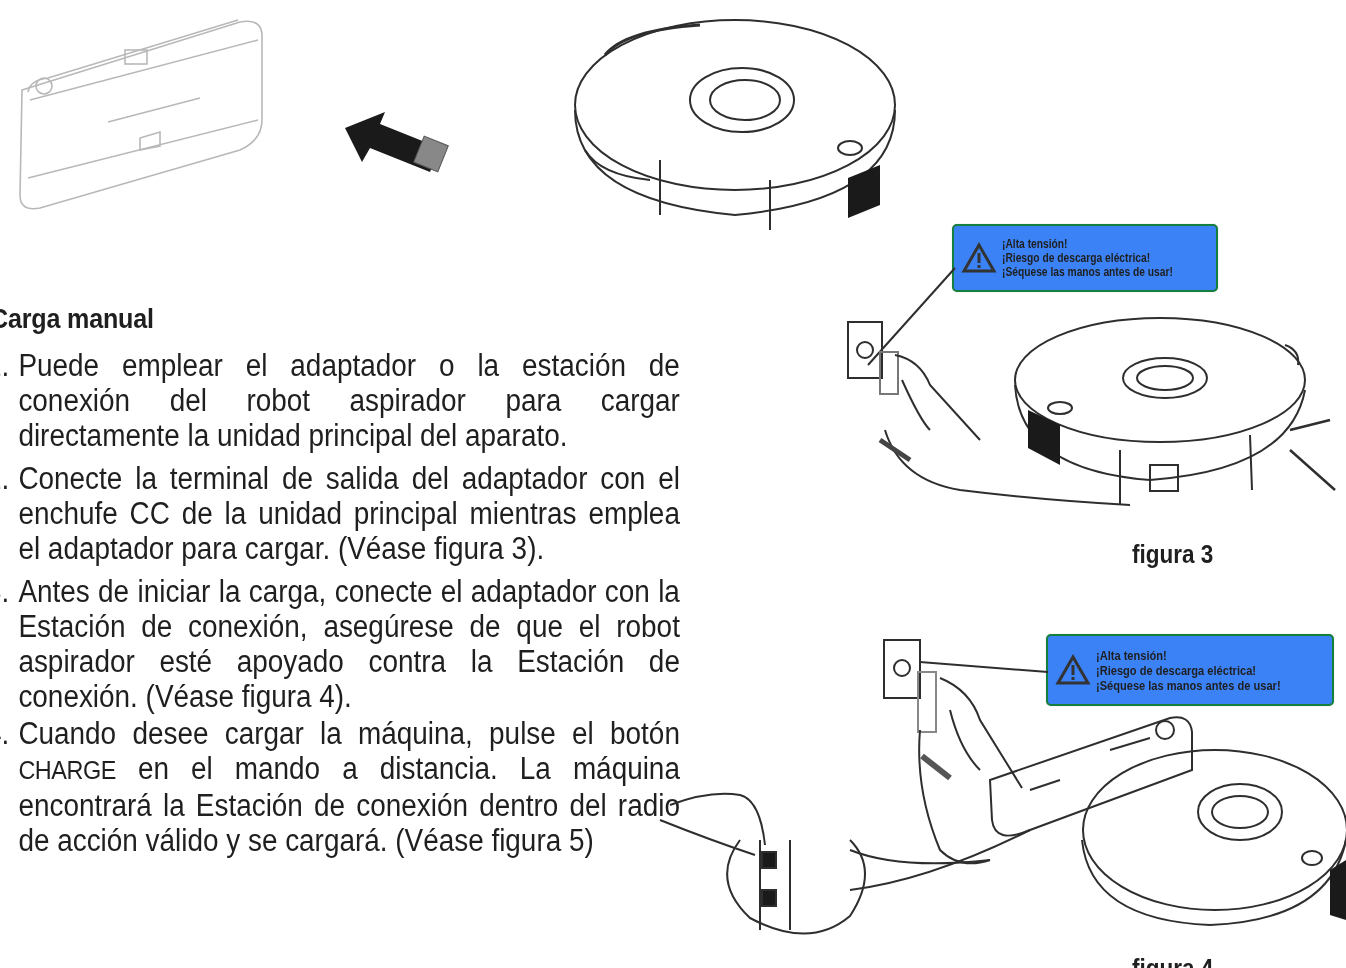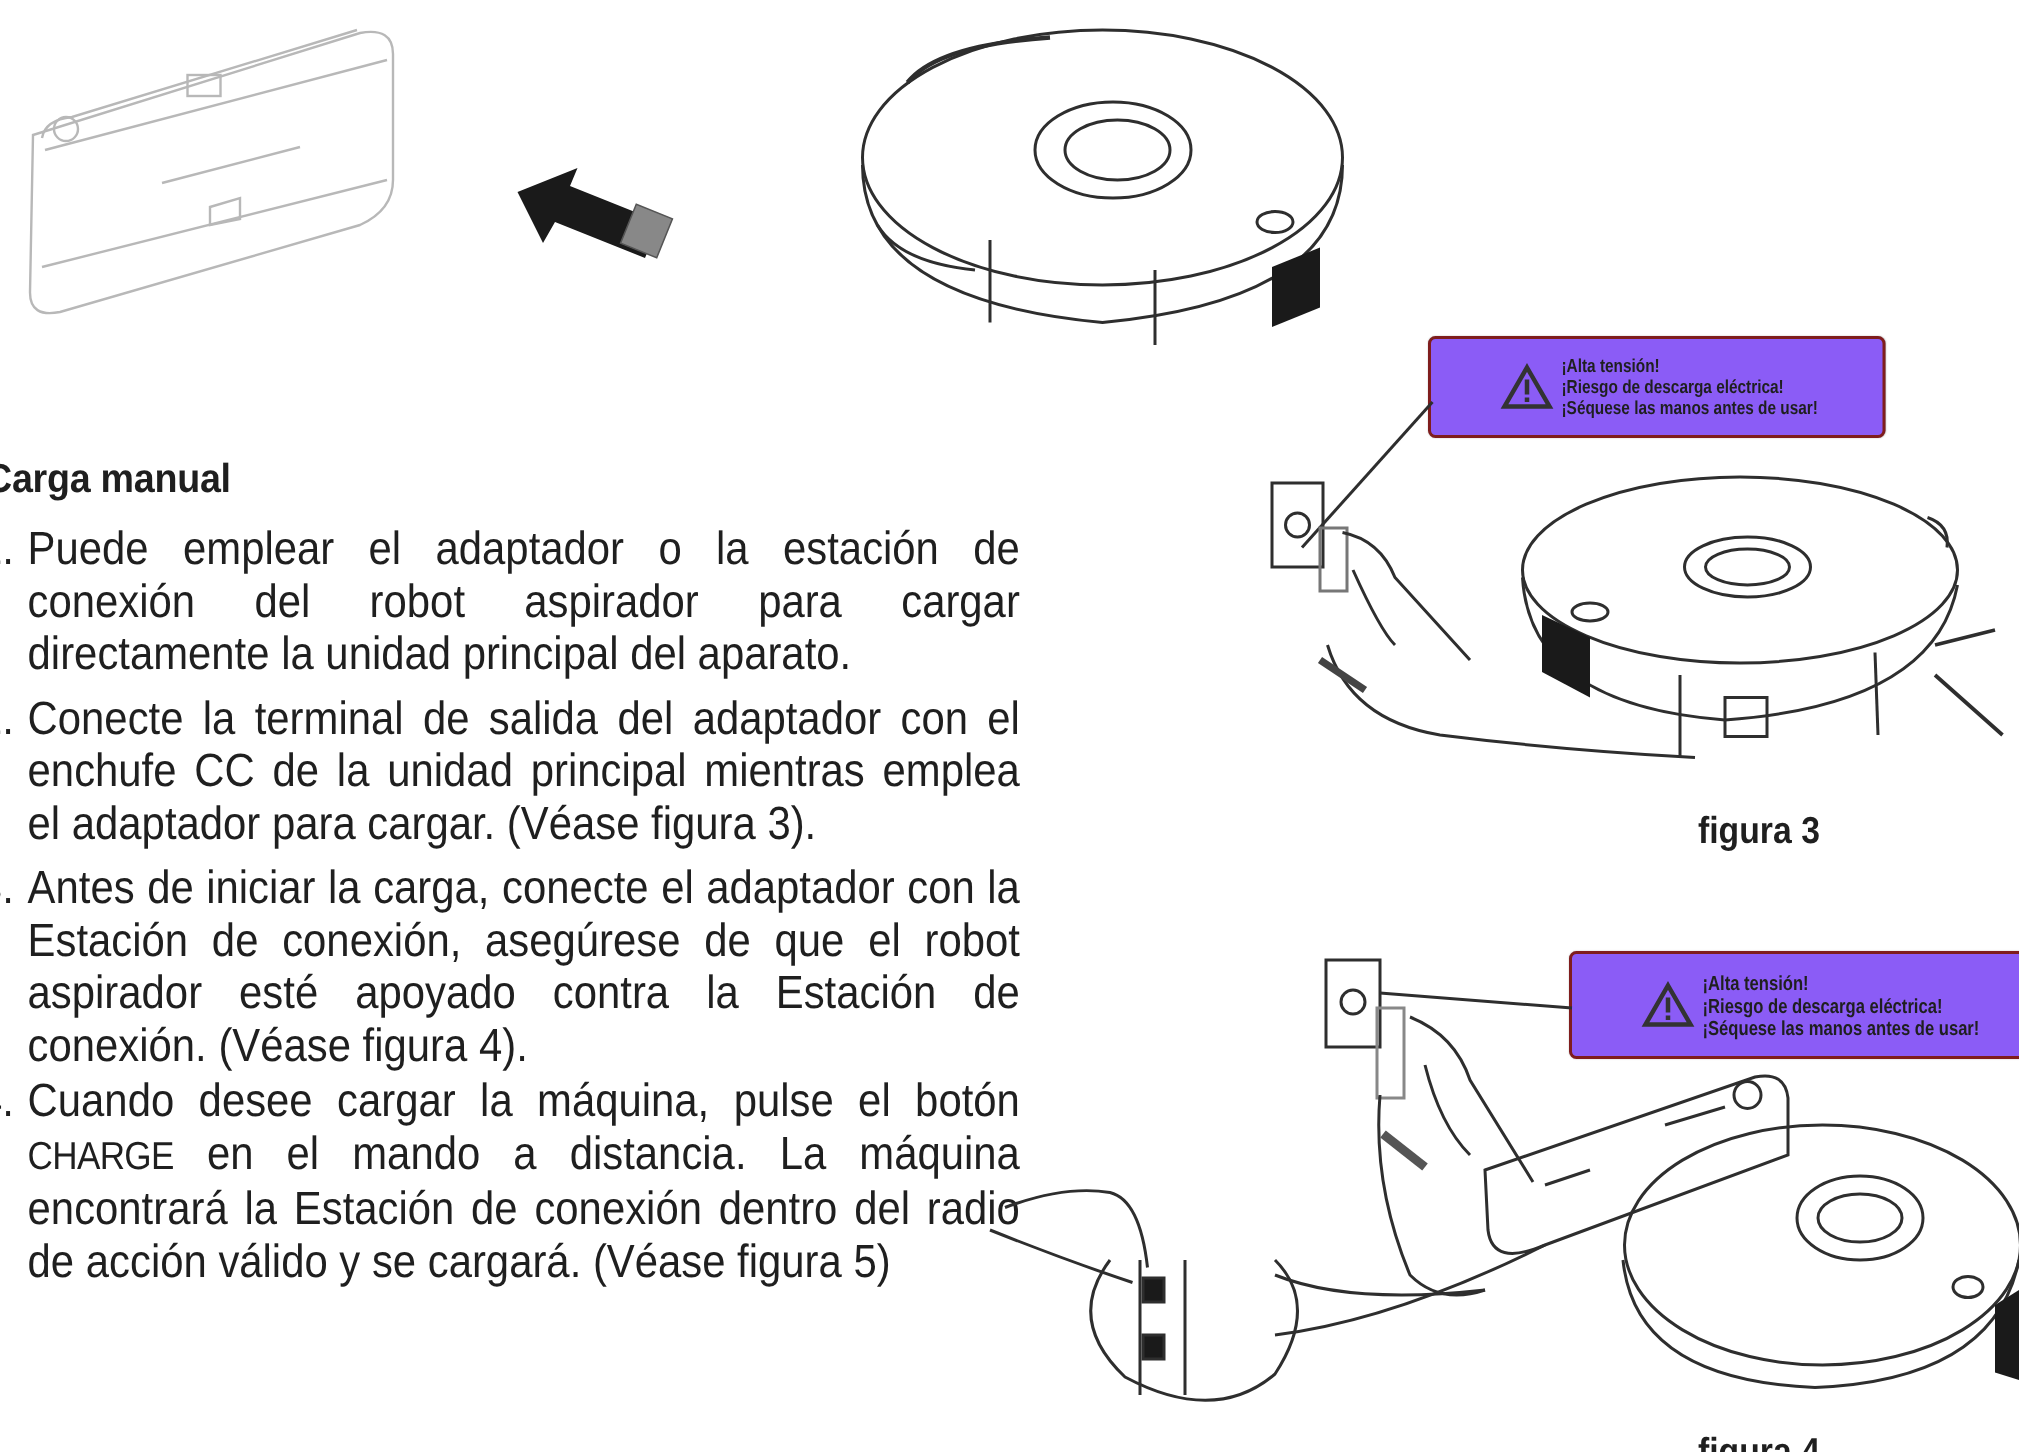--- a/index.html
+++ b/index.html
@@ -8,21 +8,21 @@
     .abs { position:absolute; }
     .heading { left:-10px; top:304px; font-size:27px; font-weight:bold; letter-spacing:-0.2px; transform:scaleX(0.93); transform-origin:left top; }
     .list { left:-14px; top:348px; width:676px; margin:0; padding:0; list-style:none; }
     .list li { position:relative; padding-left:36px; font-size:31px; line-height:35px;
                text-align:justify; text-align-last:left; transform:scaleX(0.9); transform-origin:left top; width:735px; }
     .list li .num { position:absolute; left:0; top:0; }
     .list li + li { margin-top:8px; }
     .list li.tight { margin-top:2px; }
     .mono { font-size:26px; letter-spacing:-0.5px; }
     .caption { font-size:25px; font-weight:bold; transform:scaleX(0.9); transform-origin:left top; }
-    .warn { border:2px solid #7f1d1d; border-radius:5px; background:#8b5cf6; display:flex; align-items:center; box-shadow:0 0 1px #aaa;padding-left:39px; }
+    .warn { border:2px solid #15803d; border-radius:5px; background:#3b82f6; display:flex; align-items:center; box-shadow:0 0 1px #aaa; }
     .warn .tri { width:34px; height:30px; margin:0 6px 0 8px; flex:none; }
     .warn .lines { font-size:12.5px; font-weight:bold; line-height:14px; transform:scaleX(0.82); transform-origin:left center; white-space:nowrap; }
     svg { overflow:visible; }
   </style>
 </head>
 <body>
 
 <div class="abs" style="left:0;top:0;width:920px;height:260px;">
   <svg width="920" height="260" viewBox="0 0 920 260">
 

